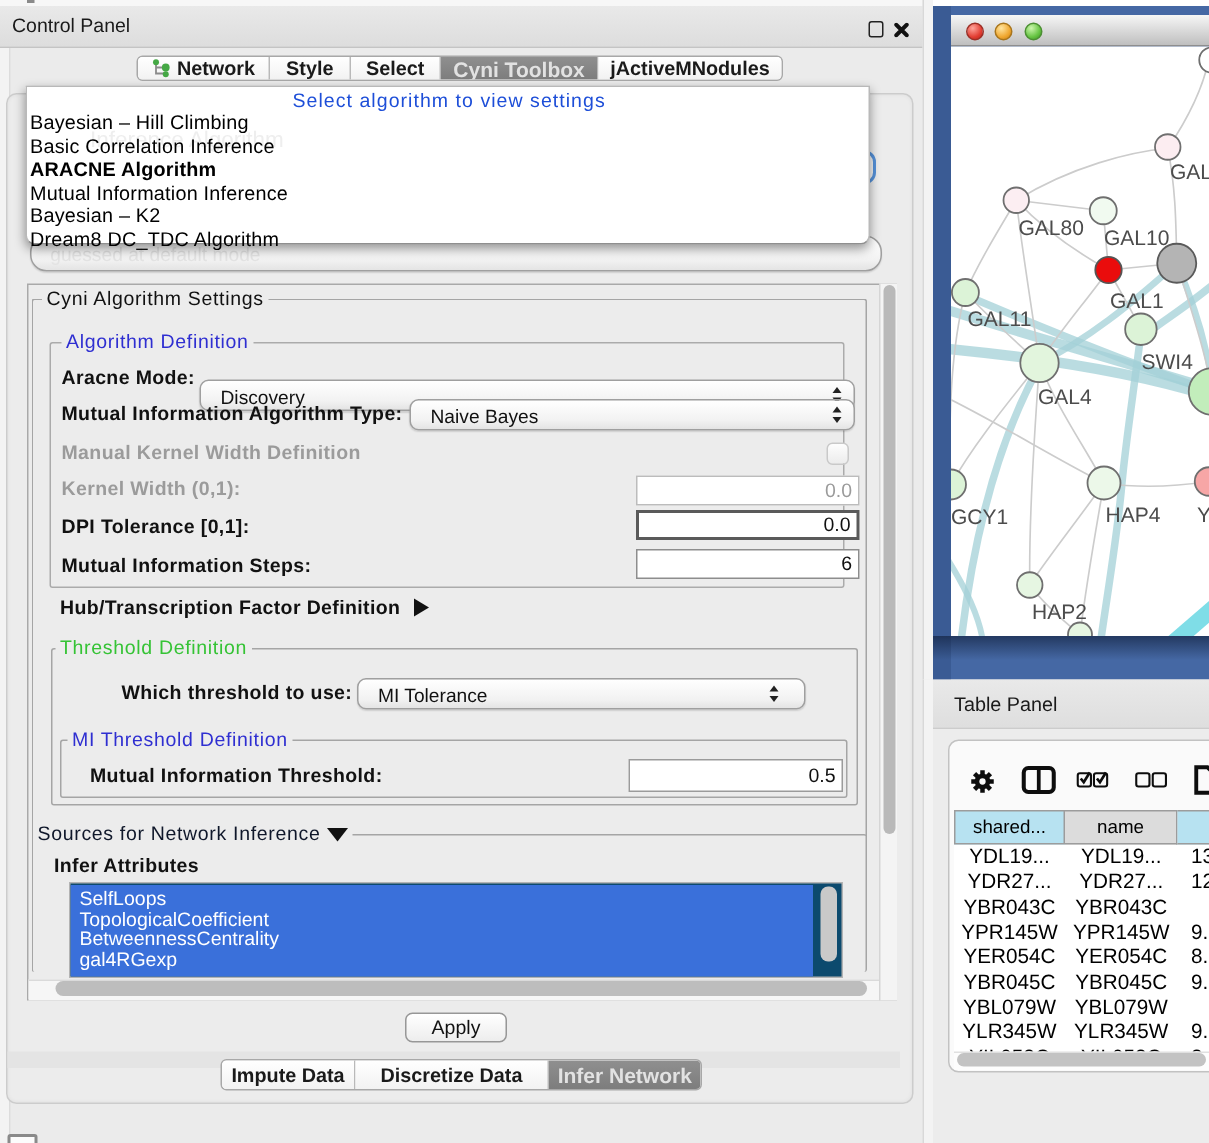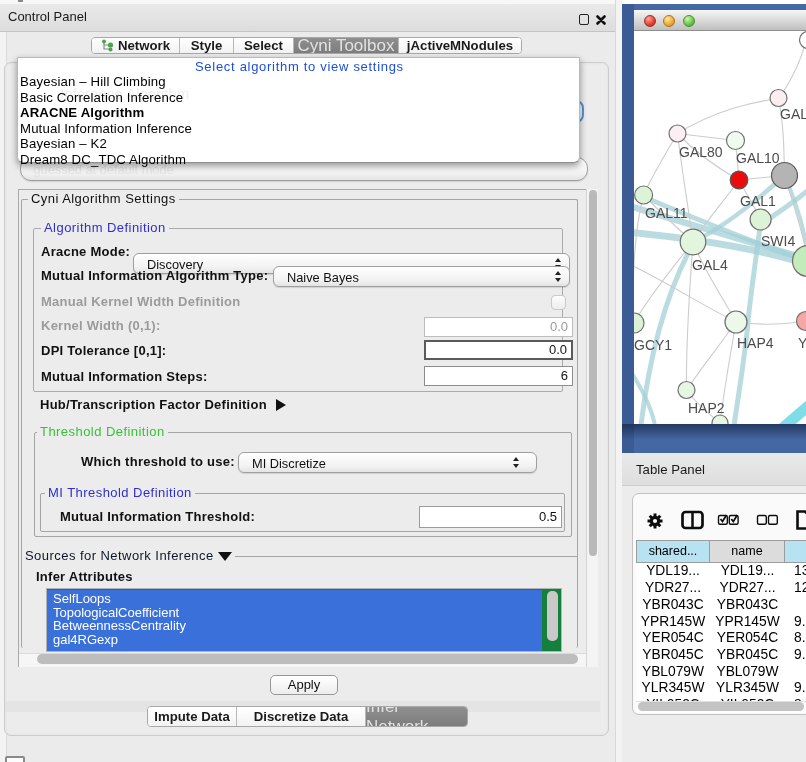--- a/index.html
+++ b/index.html
@@ -13,21 +13,21 @@
   .field { position:absolute; background:#fff; text-align:right; font-size:13px; padding-right:4px; line-height:18px;}
   .combo { position:absolute; background:linear-gradient(#ffffff,#f2f2f2 70%,#e4e4e4); border:1px solid #9f9f9f; border-radius:6px; font-size:12.8px; color:#111; box-shadow:0 1px 1px rgba(0,0,0,0.12); }
   .combo .tx { position:absolute; left:13px; top:2.5px; }
   .combo .ar { position:absolute; right:8px; top:0; height:100%; display:flex; flex-direction:column; justify-content:center; }
   .ar i { display:block; width:0; height:0; border-left:3.2px solid transparent; border-right:3.2px solid transparent; }
   .ar .up { border-bottom:4.2px solid #222; margin-bottom:2.2px; }
   .ar .dn { border-top:4.2px solid #222; }
   .tabstrip { position:absolute; display:flex; background:#fff; border:1px solid #a8a8a8; border-radius:4px; overflow:hidden; }
   .tabstrip .tab { font-size:13.2px; font-weight:bold; color:#1a1a1a; display:flex; align-items:center; justify-content:center; border-right:1px solid #b9b9b9; background:linear-gradient(#ffffff,#f2f2f2); }
   .tabstrip .tab:last-child { border-right:none; }
-  .tabstrip .sel { background:linear-gradient(#8f8f8f,#7d7d7d); color:#e2e2e2; font-weight:normal; font-size:17px; }
+  .tabstrip .sel { background:linear-gradient(#8f8f8f,#7d7d7d); color:#e2e2e2; font-weight:bold; font-size:14px; }
 </style>
 </head>
 <body>
 
 <div class="abs" style="left:0;top:0;width:618px;height:4px;background:#f7f7f7;"></div>
 <div class="abs" style="left:0;top:4px;width:618px;height:28px;background:linear-gradient(#e9e9e9,#dddddd);border-bottom:1px solid #c4c4c4;">
   <div class="abs" style="left:8px;top:5px;font-size:13px;color:#1a1a1a;">Control Panel</div>
 
   <div class="abs" style="left:579px;top:10px;width:10px;height:11px;border:1.6px solid #222;border-radius:2px;"></div>
 
@@ -108,39 +108,39 @@
 <div class="field" style="left:424px;top:366px;width:149px;height:20px;border:1.5px solid #8d8d8d;color:#111;">6</div>
 
 <div class="lbl abs" style="left:40px;top:397px;font-size:13px;">Hub/Transcription Factor Definition</div>
 <div class="abs" style="left:276px;top:399px;width:0;height:0;border-top:6.5px solid transparent;border-bottom:6.5px solid transparent;border-left:10px solid #111;"></div>
 
 <div class="tbox" style="left:34px;top:432px;width:538px;height:105px;">
   <span class="tlab" style="left:2px;color:#35c335;">Threshold Definition</span>
 </div>
 <div class="lbl abs" style="left:81px;top:454px;">Which threshold to use:</div>
 <div class="combo" style="left:238px;top:452px;width:299px;height:21px;">
-  <span class="tx">MI Discretize</span>
+  <span class="tx">MI Tolerance</span>
   <span class="ar" style="right:17px;">
       <i class="up"></i>
       <i class="dn"></i>
     </span>
 </div>
 
 <div class="tbox" style="left:40px;top:493px;width:525px;height:39px;">
   <span class="tlab" style="left:4px;color:#2f2fd1;">MI Threshold Definition</span>
 </div>
 <div class="lbl abs" style="left:60px;top:509px;">Mutual Information Threshold:</div>
 <div class="field" style="left:419px;top:506px;width:143px;height:22px;border:1px solid #9b9b9b;color:#111;line-height:20px;">0.5</div>
 
 <div class="tbox" style="left:22px;top:556px;width:556px;height:120px;border-bottom:none;border-left:none;border-right:none;">
   <span class="tlab" style="left:0;color:#0f172a;">Sources for Network Inference <span style="display:inline-block;width:0;height:0;border-left:7px solid transparent;border-right:7px solid transparent;border-top:9px solid #111;vertical-align:-1px;"></span></span>
 </div>
 <div class="lbl abs" style="left:36px;top:569px;">Infer Attributes</div>
 
-<div class="abs" style="left:46px;top:588px;width:516px;height:64px;background:#15803d;border:1px solid #b3b3b3;overflow:hidden;">
+<div class="abs" style="left:46px;top:588px;width:516px;height:64px;background:#0c4a6e;border:1px solid #b3b3b3;overflow:hidden;">
   <div style="position:absolute;left:0;top:1px;width:495px;height:63px;background:#3a70da;"></div>
   <div style="position:absolute;left:6px;top:3px;color:#fff;font-size:13px;line-height:13.6px;">SelfLoops<br>TopologicalCoefficient<br>BetweennessCentrality<br>gal4RGexp</div>
   <div style="position:absolute;left:500px;top:2px;width:11px;height:50px;background:#c9c9c9;border-radius:5px;"></div>
 </div>
 
 <div class="abs" style="left:270px;top:675px;width:68px;height:20px;background:linear-gradient(#ffffff,#ededed);border:1px solid #979797;border-radius:5px;text-align:center;font-size:13px;line-height:18px;color:#111;">Apply</div>
 
 <div class="abs" style="left:5px;top:701px;width:595px;height:11px;background:#e4e4e4;"></div>
 <div class="tabstrip" style="left:147px;top:706px;height:21px;justify-content:space-between;">
   <div class="tab" style="width:89px;">Impute Data</div>

